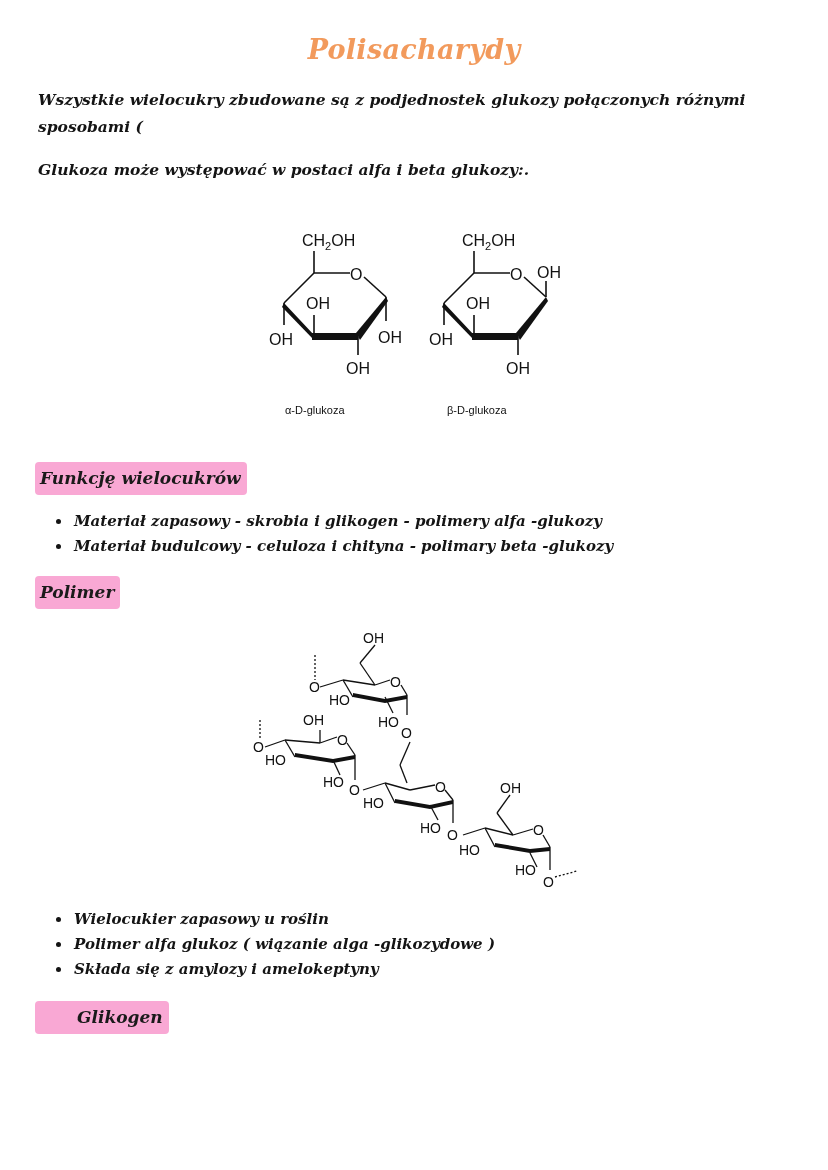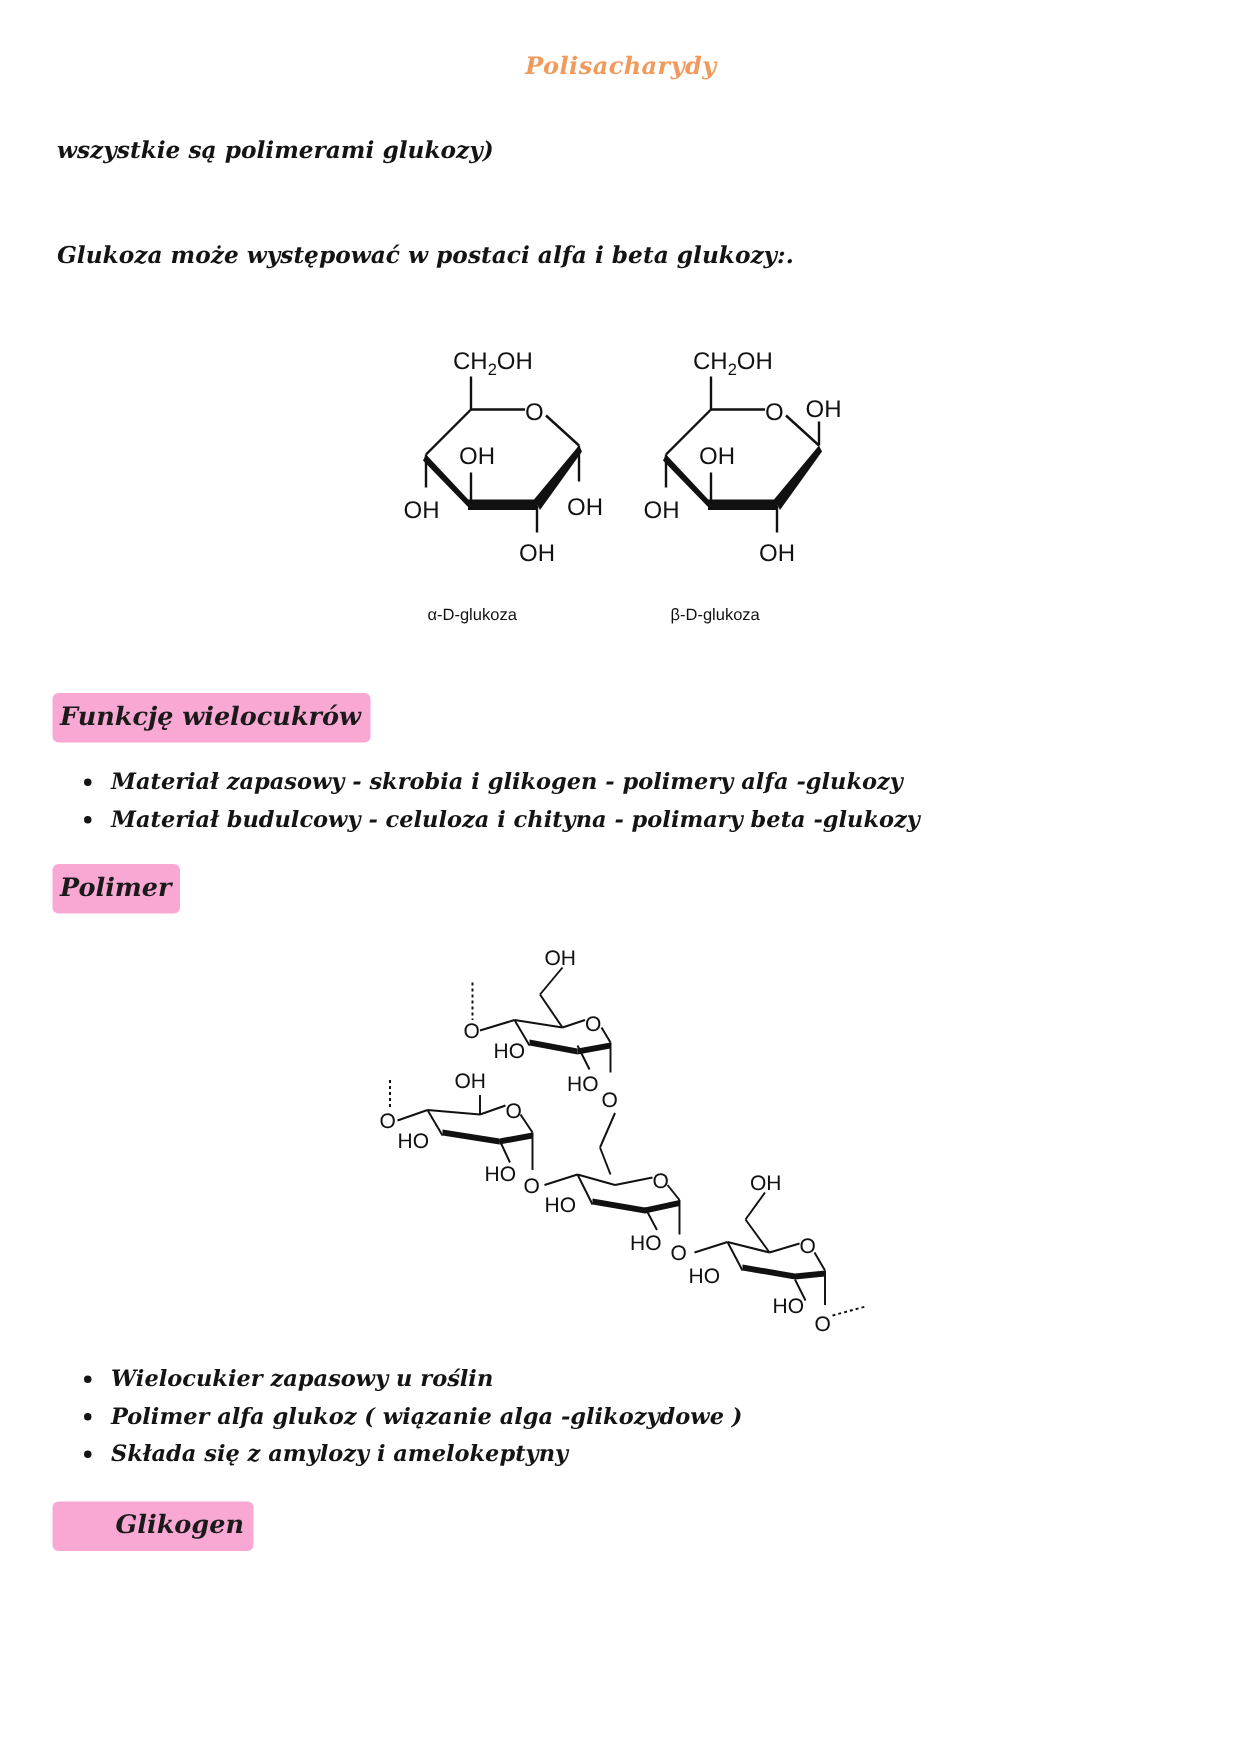--- a/index.html
+++ b/index.html
@@ -17,21 +17,21 @@
     }
     .title {
       position: absolute;
       left: 0;
       top: 34px;
       width: 828px;
       text-align: center;
       font-family: "DejaVu Serif", serif;
       font-style: italic;
       font-weight: bold;
-      font-size: 16px;
+      font-size: 27px;
       color: #f29a5c;
       letter-spacing: 0.3px;
     }
     .para {
       position: absolute;
       left: 38px;
       width: 760px;
       font-family: "DejaVu Serif", serif;
       font-style: italic;
       font-weight: bold;
@@ -83,21 +83,21 @@
       font-size: 11px;
       color: #111;
     }
   </style>
 </head>
 <body>
 
 <div class="title">Polisacharydy</div>
 
 <div class="para" style="top:86px;">
-  <div>wszystkie są polimerami glukozy)</div>
+  <div>Wszystkie wielocukry zbudowane są z podjednostek glukozy połączonych różnymi sposobami (</div>
 </div>
 
 <div class="para" style="top:156px;">Glukoza może występować w postaci alfa i beta glukozy:.</div>
 
 <div class="figure" style="left:262px; top:225px; width:320px; height:160px;">
   <svg width="320" height="160" viewBox="0 0 320 160">
 
     <g>
       <text class="chem-label" x="40" y="21">CH<tspan font-size="11" dy="4">2</tspan><tspan dy="-4">OH</tspan></text>
       <line x1="52" y1="26" x2="52" y2="48" stroke="#111" stroke-width="1.6"></line>

